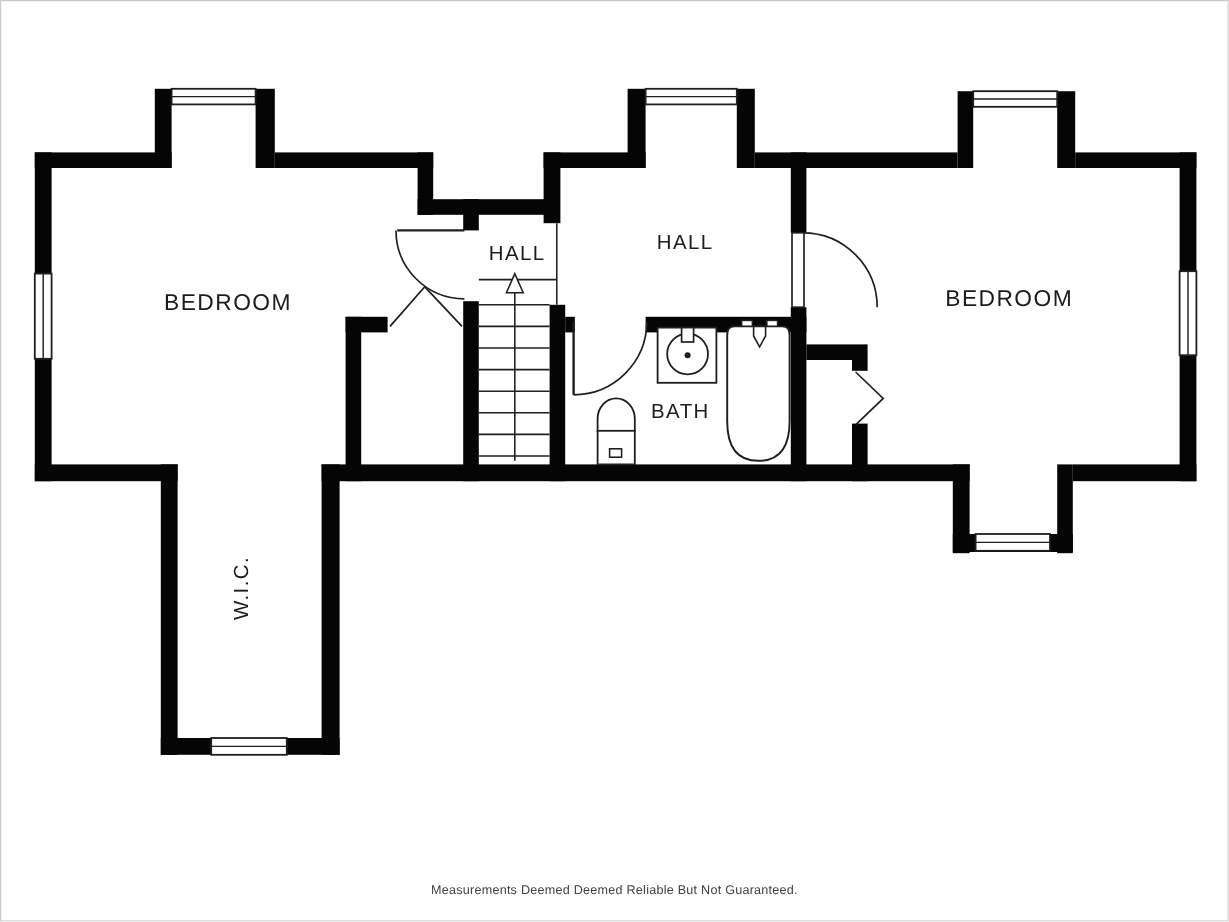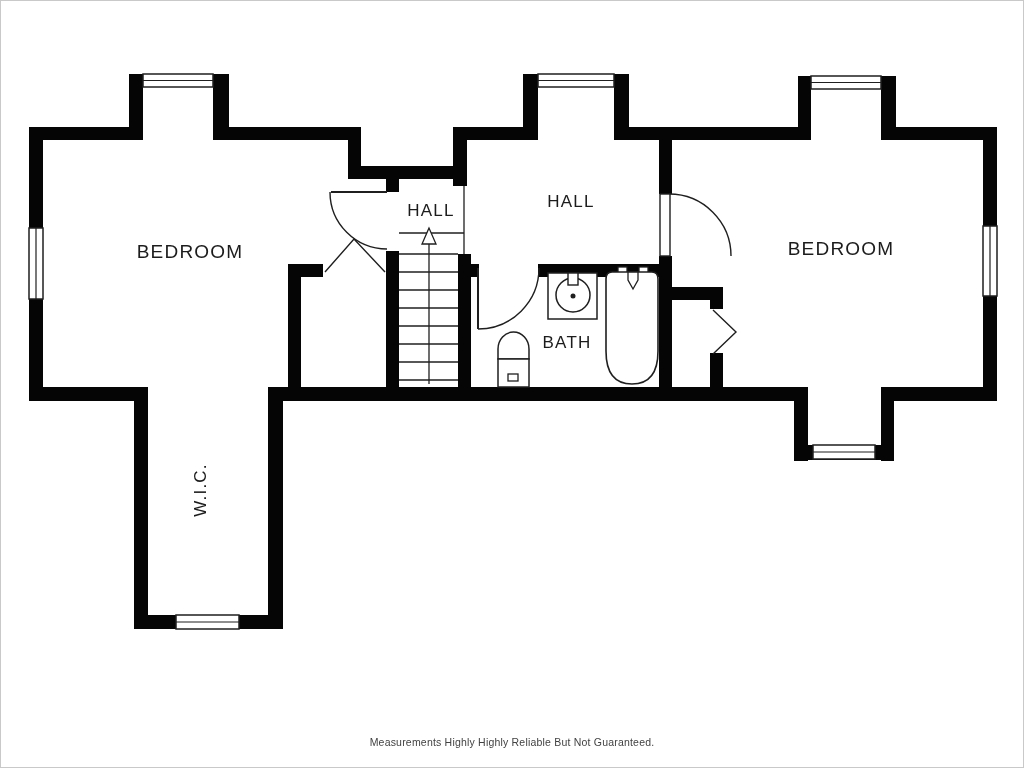--- a/index.html
+++ b/index.html
@@ -97,14 +97,14 @@
       <rect x="638" y="266" width="9" height="10" fill="#ffffff" stroke="#1f1f1f" stroke-width="1.3"></rect>
       <path d="M 611 271 L 651 271 Q 657 271 657 278 L 657 350 Q 657 383 631 383 Q 605 383 605 350 L 605 278 Q 605 271 611 271 Z" fill="#ffffff" stroke="#1f1f1f" stroke-width="1.6"></path>
       <polygon points="627,271 637,271 637,279 632,288 627,279" fill="#ffffff" stroke="#1f1f1f" stroke-width="1.3"></polygon>
       <text x="0" y="0" text-anchor="middle" dominant-baseline="middle" font-size="19" class="room-label" transform="translate(189,252) rotate(0)">BEDROOM</text>
       <text x="0" y="0" text-anchor="middle" dominant-baseline="middle" font-size="17" class="room-label" transform="translate(430,211) rotate(0)">HALL</text>
       <text x="0" y="0" text-anchor="middle" dominant-baseline="middle" font-size="17" class="room-label" transform="translate(570,202) rotate(0)">HALL</text>
       <text x="0" y="0" text-anchor="middle" dominant-baseline="middle" font-size="17" class="room-label" transform="translate(566,343) rotate(0)">BATH</text>
       <text x="0" y="0" text-anchor="middle" dominant-baseline="middle" font-size="19" class="room-label" transform="translate(840,249) rotate(0)">BEDROOM</text>
       <text x="0" y="0" text-anchor="middle" dominant-baseline="middle" font-size="17" class="room-label" transform="translate(201,489) rotate(-90)">W.I.C.</text>
     </svg>
-  <div class="disclaimer">Measurements Highly Highly Reliable But Not Guaranteed.</div>
+  <div class="disclaimer">Measurements Deemed Deemed Reliable But Not Guaranteed.</div>
 </div>
 
 </body></html>

